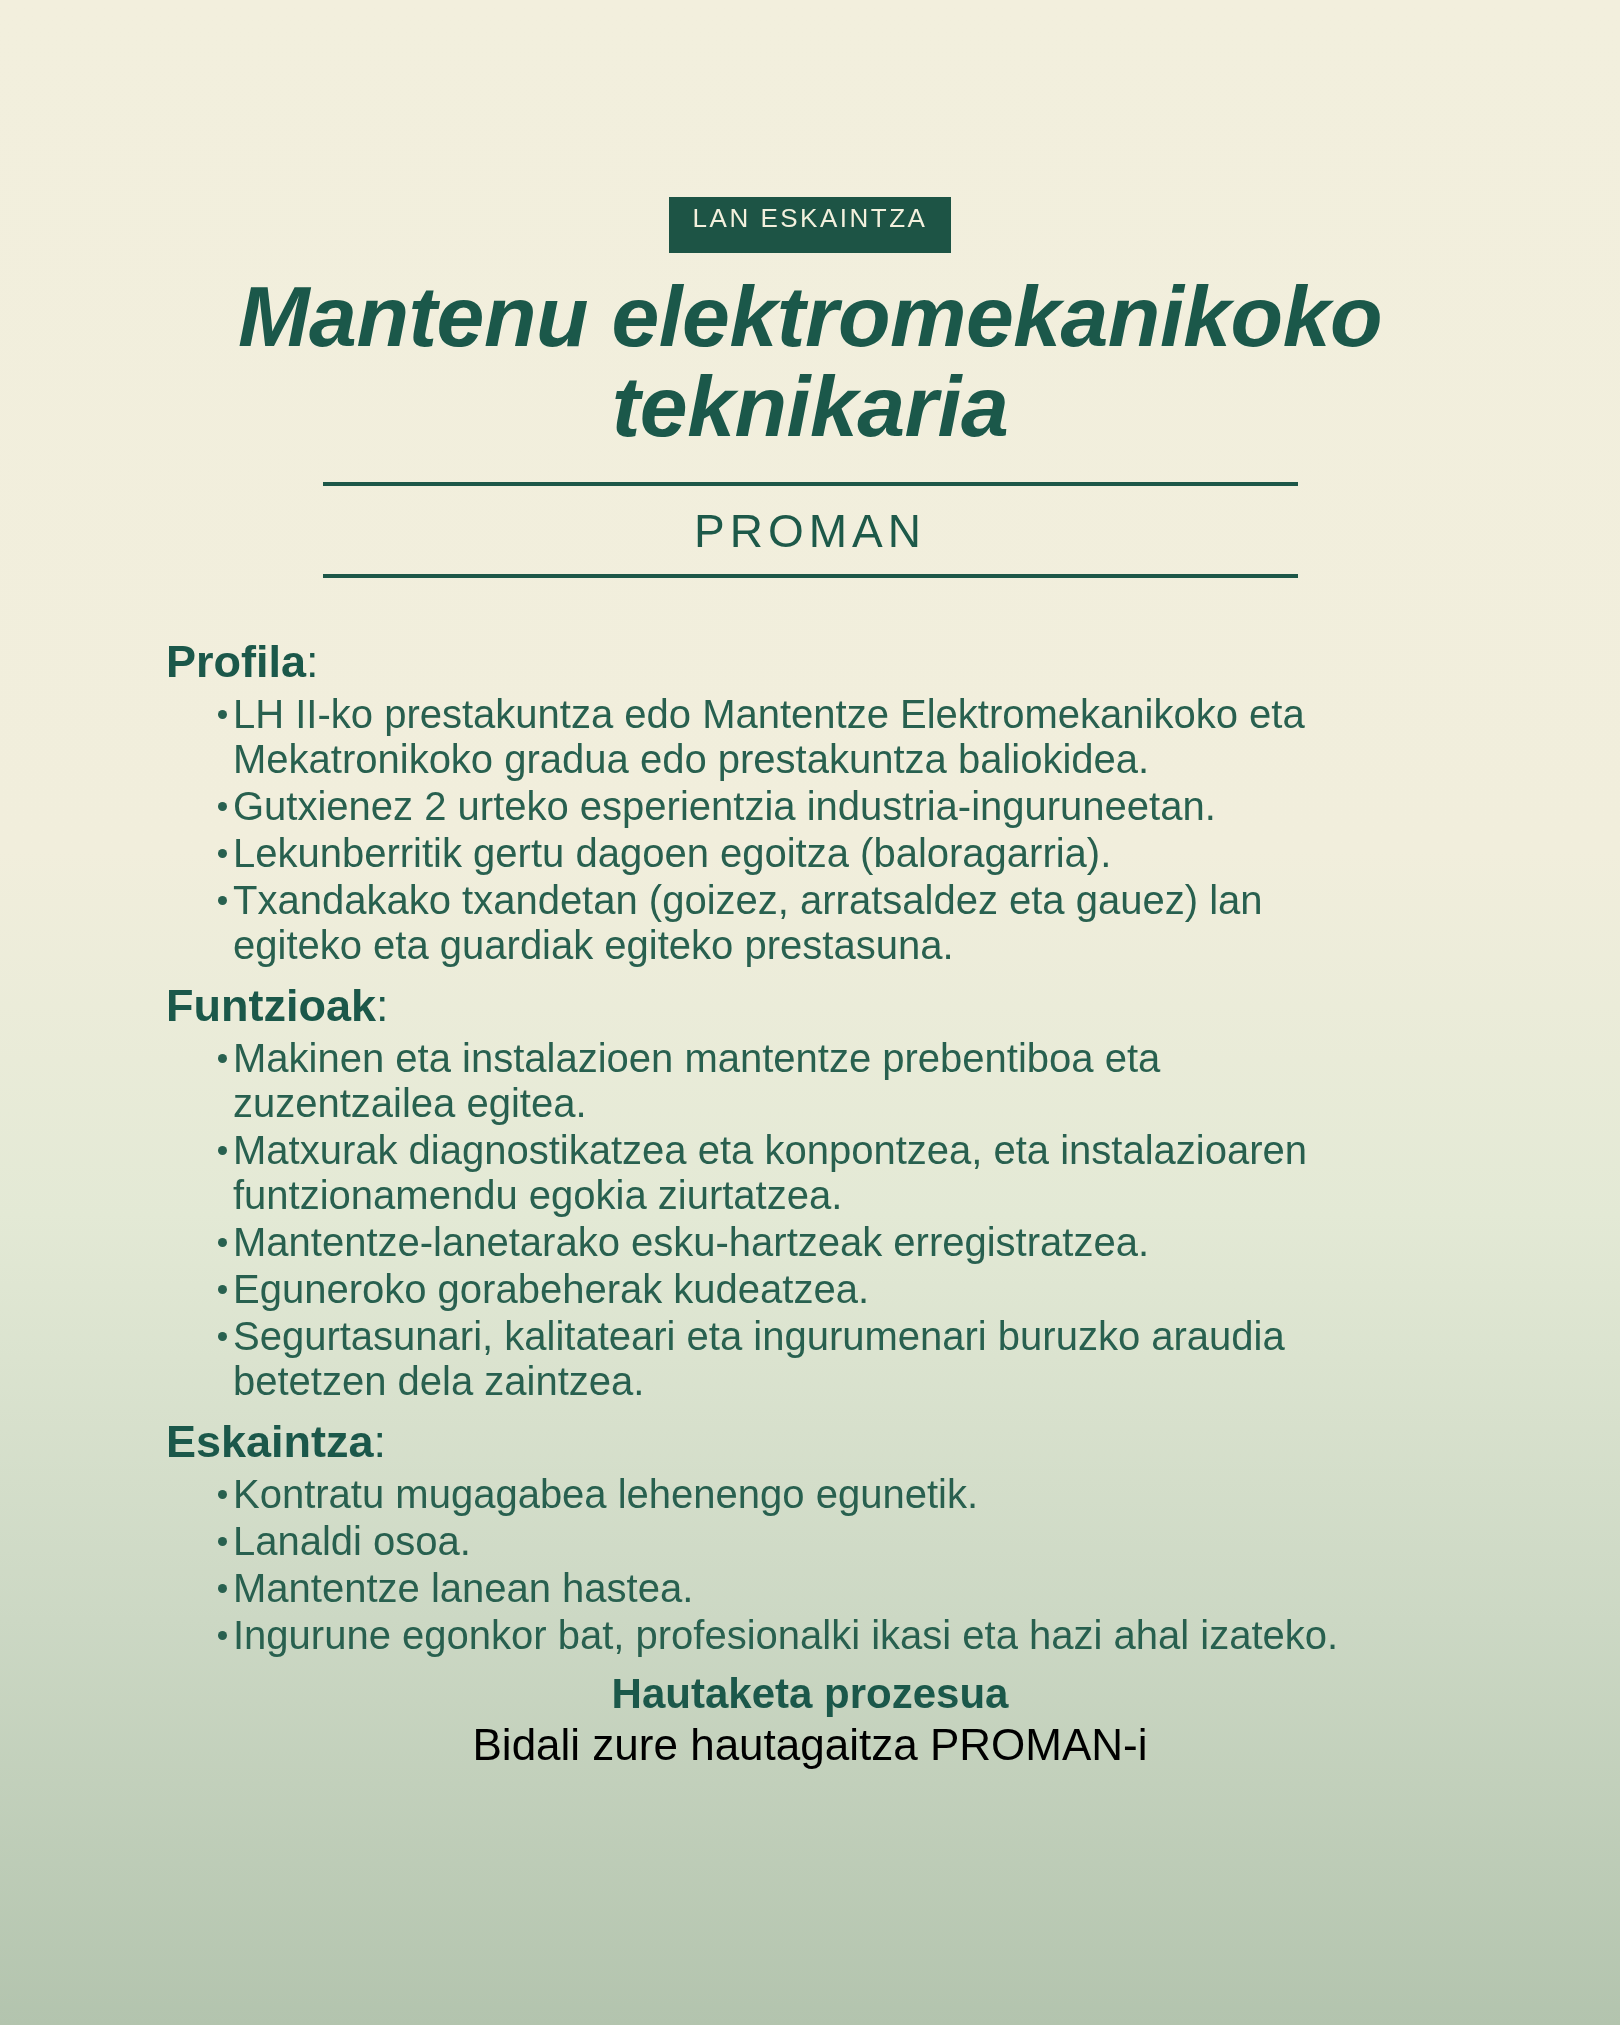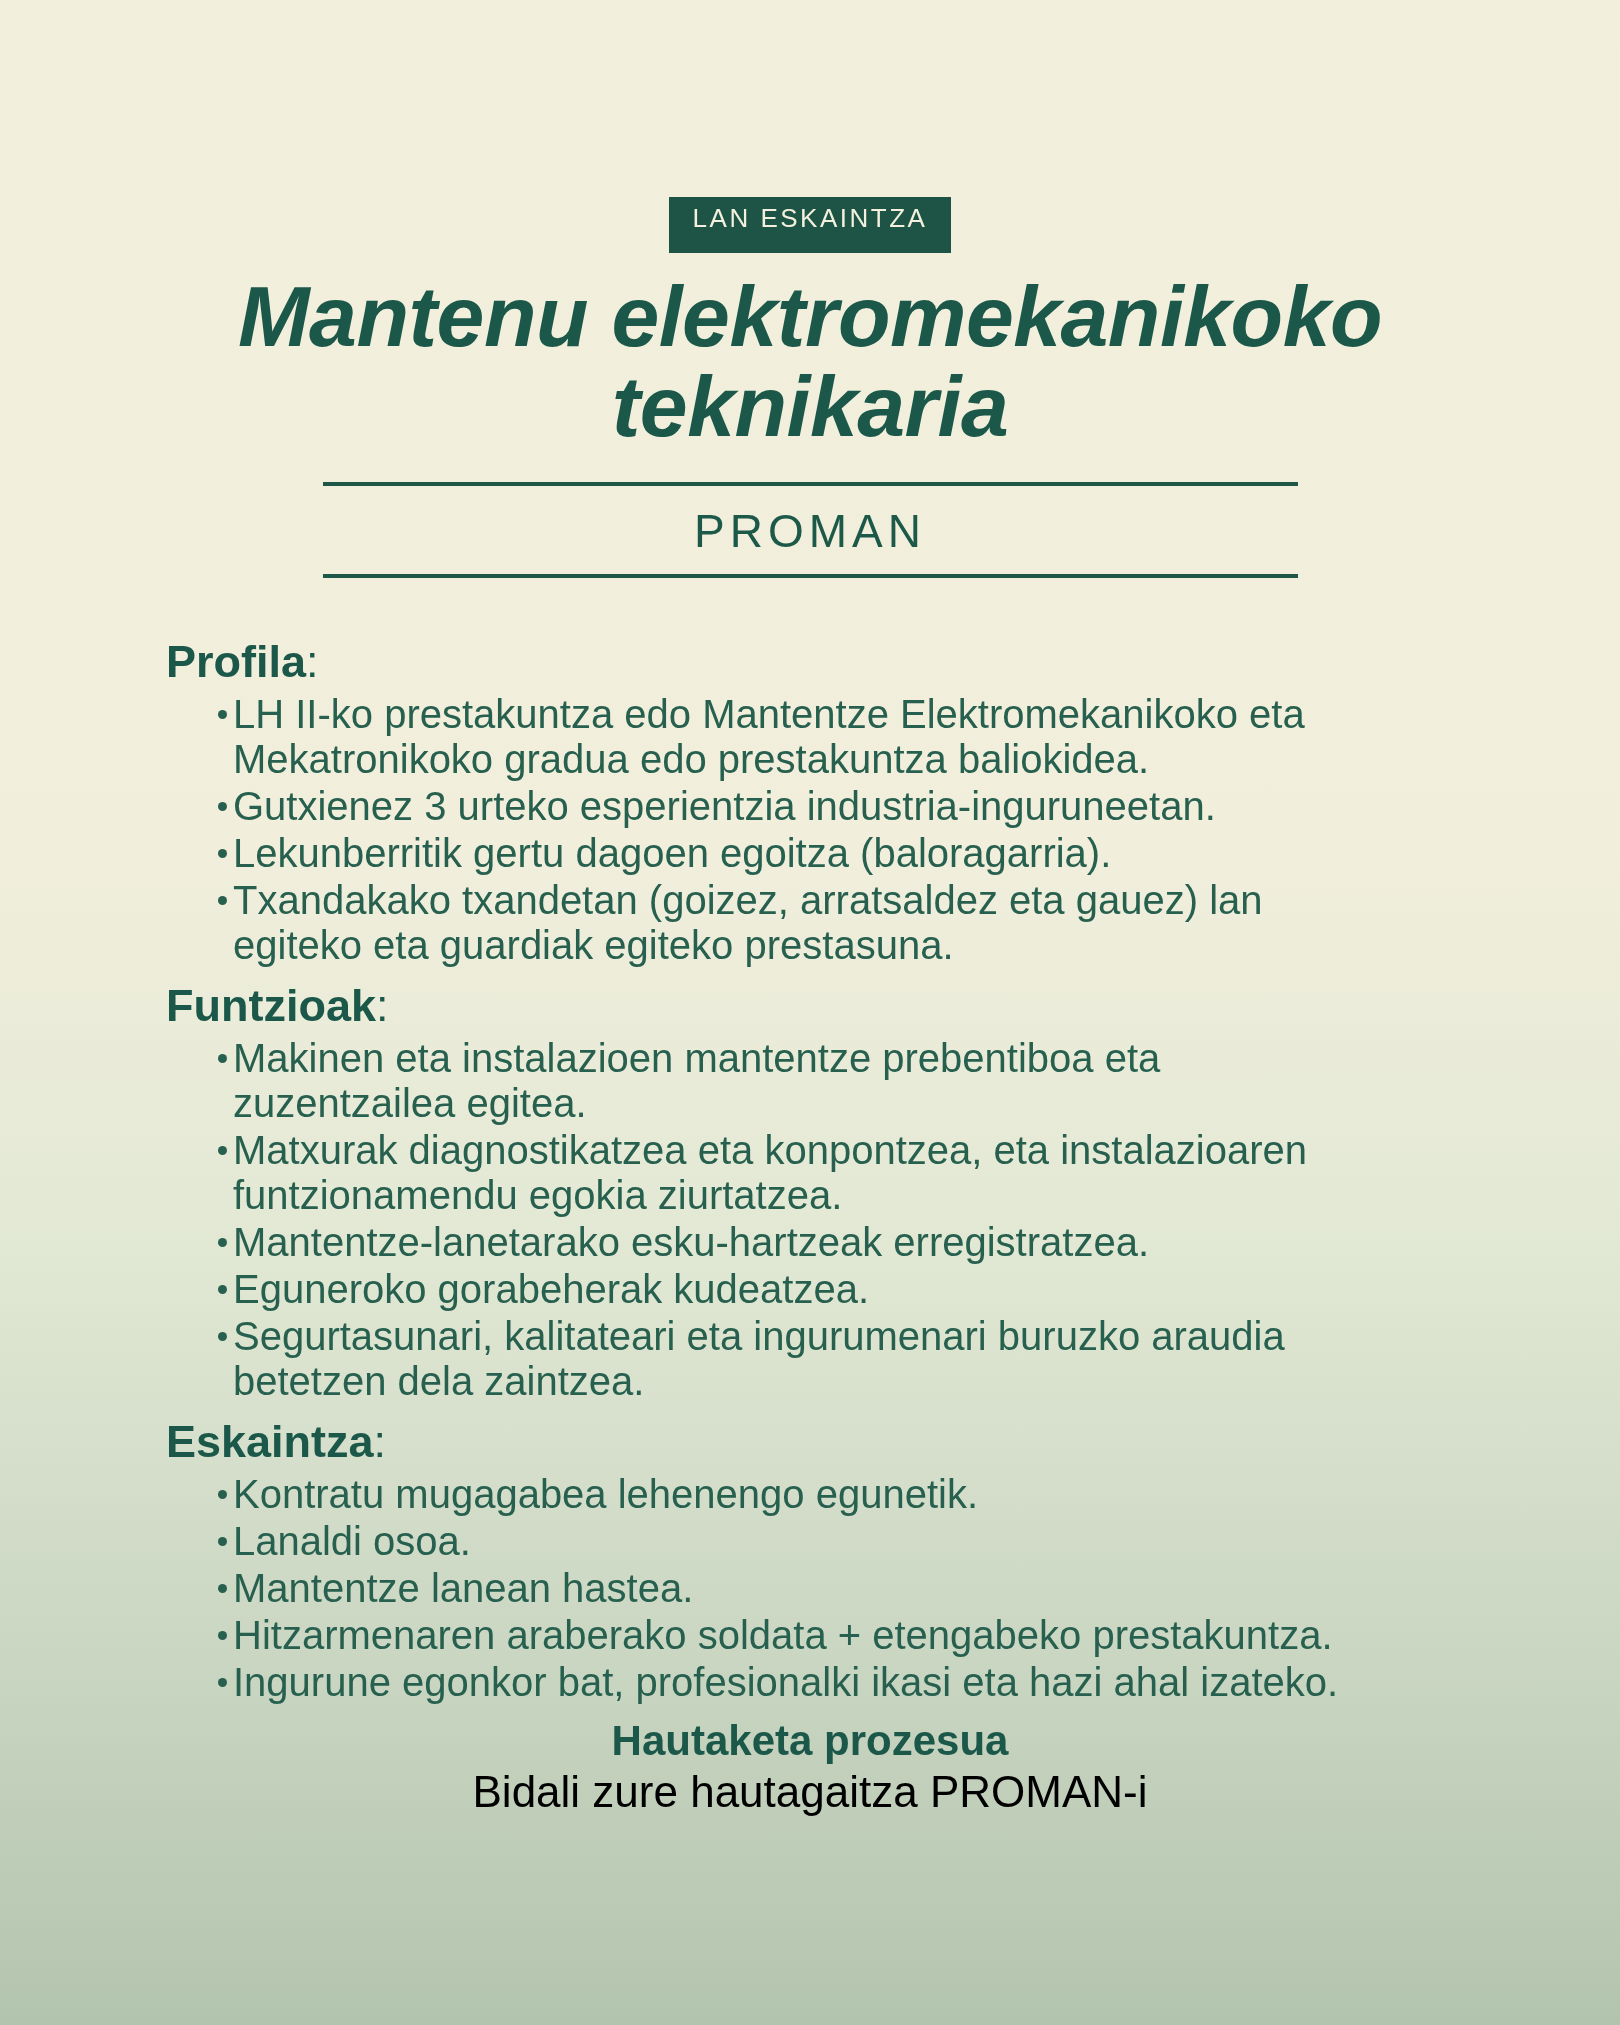--- a/index.html
+++ b/index.html
@@ -137,21 +137,21 @@
   <div class="company">PROMAN</div>
 
   <div class="rule second"></div>
 
   <div class="content">
 
     <section>
       <h2><span>Profila</span><span class="heading-colon">:</span></h2>
       <ul class="bullets">
         <li>LH II-ko prestakuntza edo Mantentze Elektromekanikoko eta Mekatronikoko gradua edo prestakuntza baliokidea.</li>
-        <li>Gutxienez 3 urteko esperientzia industria-inguruneetan.</li>
+        <li>Gutxienez 2 urteko esperientzia industria-inguruneetan.</li>
         <li>Lekunberritik gertu dagoen egoitza (baloragarria).</li>
         <li>Txandakako txandetan (goizez, arratsaldez eta gauez) lan egiteko eta guardiak egiteko prestasuna.</li>
       </ul>
     </section>
 
     <section>
       <h2><span>Funtzioak</span><span class="heading-colon">:</span></h2>
       <ul class="bullets">
         <li>Makinen eta instalazioen mantentze prebentiboa eta zuzentzailea egitea.</li>
         <li>Matxurak diagnostikatzea eta konpontzea, eta instalazioaren funtzionamendu egokia ziurtatzea.</li>
@@ -160,21 +160,20 @@
         <li>Segurtasunari, kalitateari eta ingurumenari buruzko araudia betetzen dela zaintzea.</li>
       </ul>
     </section>
 
     <section>
       <h2><span>Eskaintza</span><span class="heading-colon">:</span></h2>
       <ul class="bullets">
         <li>Kontratu mugagabea lehenengo egunetik.</li>
         <li>Lanaldi osoa.</li>
         <li>Mantentze lanean hastea.</li>
-        <li>Hitzarmenaren araberako soldata + etengabeko prestakuntza.</li>
         <li>Ingurune egonkor bat, profesionalki ikasi eta hazi ahal izateko.</li>
       </ul>
     </section>
 
     <div class="footer">
       <div class="footer-heading">Hautaketa prozesua</div>
       <div class="footer-text">Bidali zure hautagaitza PROMAN-i</div>
     </div>
 
   </div>

